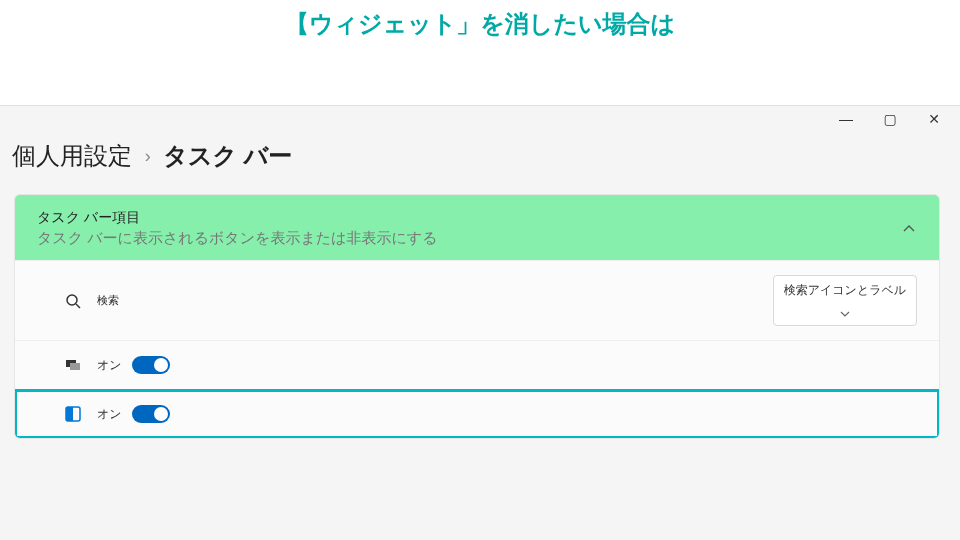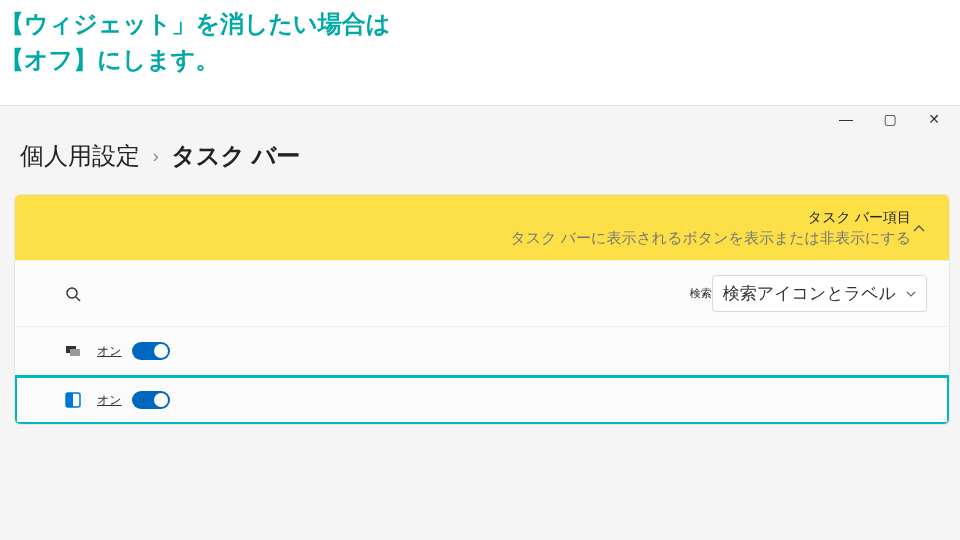--- a/index.html
+++ b/index.html
@@ -1,56 +1,55 @@
 <!DOCTYPE html>
 <html><head>
 <meta charset="utf-8">
 <style>
   * { box-sizing: border-box; margin: 0; padding: 0; }
   html, body { width: 960px; height: 540px; font-family: "Yu Gothic UI", "Meiryo", sans-serif; background: #fff; }
-  .instruction { color: #00a9a5; font-weight: 700; font-size: 24px; padding-top: 6px; line-height: 1.5; }
+  .instruction { text-align: center; color: #00a9a5; font-weight: 700; font-size: 24px; padding-top: 6px; line-height: 1.5; }
   .window { position: absolute; left: 0; right: 0; top: 105px; bottom: 0; background: #f5f5f5; border-top: 1px solid #e0e0e0; }
   .titlebar { height: 26px; display: flex; justify-content: flex-end; align-items: center; gap: 28px; padding-right: 18px; font-size: 14px; color: #333; }
   .titlebar .btn { width: 16px; text-align: center; cursor: default; }
-  .crumbs { padding: 8px 20px 14px 20px; font-size: 24px; color: #222; }
+  .crumbs { padding: 8px 20px 14px 12px; font-size: 24px; color: #222; }
   .crumbs .sep { color: #888; margin: 0 6px; font-size: 18px; vertical-align: 2px; }
   .crumbs .parent { font-weight: 400; }
   .crumbs .current { font-weight: 600; }
-  .panel { margin: 8px 10px 0 14px; background: #fde047; border: 1px solid #e6e6e6; border-radius: 6px; overflow: hidden; text-align: right; }
+  .panel { margin: 8px 20px 0 14px; background: #86efac; border: 1px solid #e6e6e6; border-radius: 6px; overflow: hidden; }
   .panel-header { display: flex; align-items: center; padding: 14px 22px 12px 22px; }
   .panel-header .titles { flex: 1; }
   .panel-header .title { font-size: 14px; color: #222; }
   .panel-header .subtitle { font-size: 15px; color: #777; margin-top: 2px; }
   .chev { width: 16px; height: 16px; color: #555; }
   .rows { border-top: 1px solid #eee; }
   .row { display: flex; align-items: center; padding: 14px 22px; border-bottom: 1px solid #eee; background: #fbfbfb; position: relative; }
   .row:last-child { border-bottom: none; }
   .row .icon { width: 20px; height: 20px; margin-left: 26px; margin-right: 14px; display: flex; align-items: center; justify-content: center; }
   .row .label { flex: 1; font-size: 11px; color: #222; }
-  .row .state { font-size: 12px; color: #333; margin-right: 10px; text-decoration: underline; }
-  .dropdown { border: 1px solid #d9d9d9; background: #fff; border-radius: 4px; padding: 6px 10px; font-size: 17px; color: #333; display: flex; align-items: center; gap: 10px; }
+  .row .state { font-size: 12px; color: #333; margin-right: 10px; }
+  .dropdown { border: 1px solid #d9d9d9; background: #fff; border-radius: 4px; padding: 6px 10px; font-size: 12px; color: #333; display: flex; align-items: center; gap: 10px; flex-direction: column; }
   .dropdown .dd-chev { width: 10px; height: 10px; color: #666; }
   .toggle { width: 38px; height: 18px; border-radius: 10px; position: relative; }
   .toggle.on { background: #0067c0; }
   .toggle.off { background: #888; }
   .toggle .knob { position: absolute; top: 2px; width: 14px; height: 14px; border-radius: 50%; background: #fff; }
   .toggle.on .knob { right: 2px; }
   .toggle.off .knob { left: 2px; background: #fff; }
   .toggle.off { background: #fff; border: 1px solid #888; }
   .toggle.off .knob { background: #888; top: 1px; width: 14px; height: 14px; }
   .highlight { outline: 3px solid #00b7c3; outline-offset: -2px; }
   
   .ic-search svg, .ic-taskview svg, .ic-widgets svg, .ic-chat svg { width: 16px; height: 16px; display: block; }
 </style>
 </head>
 <body>
 
 <div class="instruction">
   <div>【ウィジェット」を消したい場合は</div>
-  <div>【オフ】にします。</div>
 </div>
 
 <div class="window">
   <div class="titlebar">
     <span class="btn">—</span>
     <span class="btn">▢</span>
     <span class="btn">✕</span>
   </div>
 
   <div class="crumbs">

